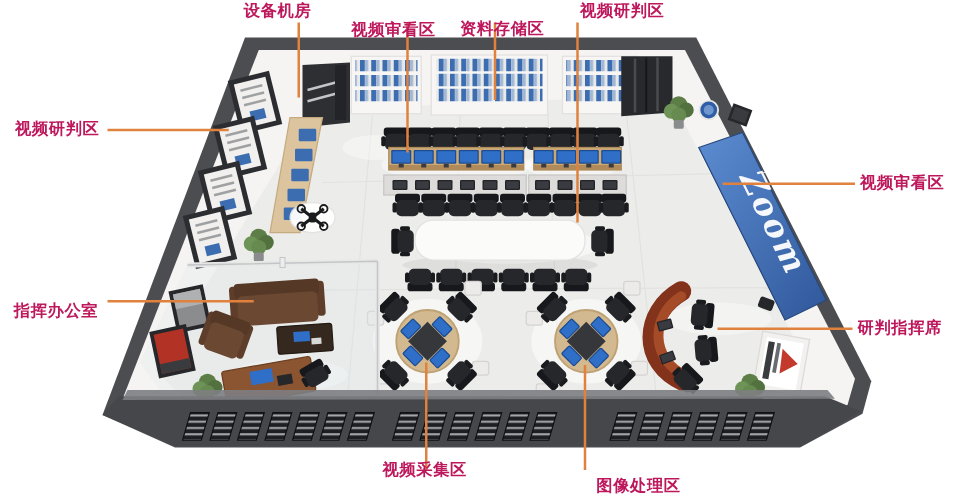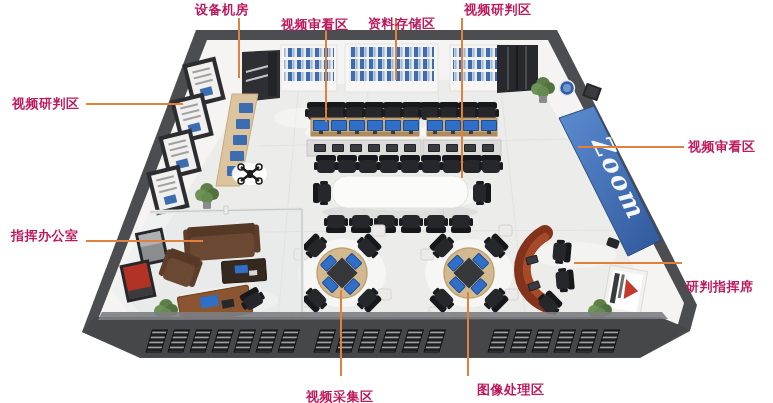--- a/index.html
+++ b/index.html
@@ -400,24 +400,24 @@
   <div class="lv" style="left:461px;top:18px;height:160px;"></div>
   <div class="callout" style="left:464px;top:3px;">视频研判区</div>
 
   <div class="lh" style="left:86px;top:103px;width:97px;"></div>
   <div class="callout" style="left:12px;top:97px;">视频研判区</div>
 
   <div class="lh" style="left:578px;top:146px;width:106px;"></div>
   <div class="callout" style="left:688px;top:140px;">视频审看区</div>
 
   <div class="lh" style="left:86px;top:240px;width:117px;"></div>
-  <div class="callout" style="left:11px;top:229px;font-family:Liberation Serif, serif;">指挥办公室</div>
+  <div class="callout" style="left:11px;top:242px;font-family:Liberation Serif, serif;">指挥办公室</div>
 
   <div class="lh" style="left:574px;top:262px;width:108px;"></div>
-  <div class="callout" style="left:686px;top:256px;margin-top:24px;">研判指挥席</div>
+  <div class="callout" style="left:686px;top:256px;">研判指挥席</div>
 
   <div class="lv" style="left:340px;top:290px;height:86px;"></div>
-  <div class="callout" style="left:306px;top:370px;margin-top:20px;">视频采集区</div>
+  <div class="callout" style="left:306px;top:370px;">视频采集区</div>
 
   <div class="lv" style="left:467px;top:292px;height:84px;"></div>
   <div class="callout" style="left:448px;top:383px;margin-left:29px;">图像处理区</div>
 
 </div>
 
 </body></html>

